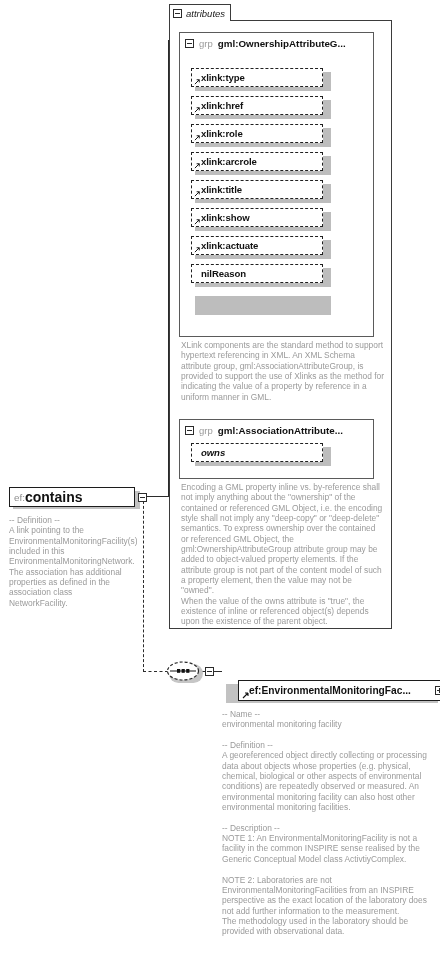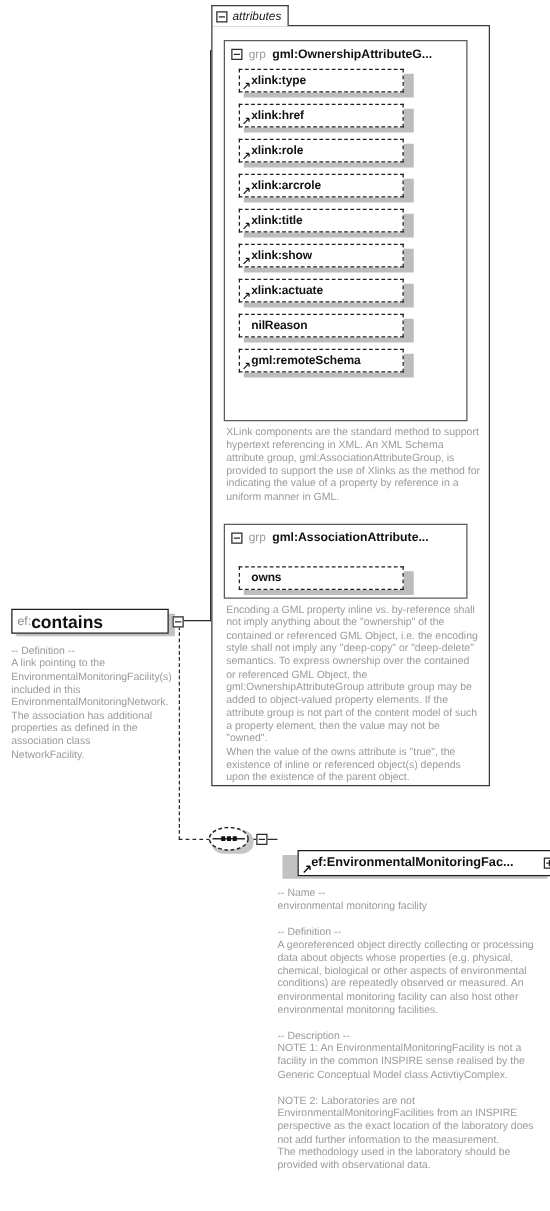--- a/index.html
+++ b/index.html
@@ -241,21 +241,21 @@
 
   <div class="tab-body">
 
     <div class="grp-box" style="left:9px; top:11px; width:195px; height:305px;">
       <div class="grp-head">
         <span class="pm-box"></span>
         <span class="grp-kw">grp</span>
         <span class="grp-name">gml:OwnershipAttributeG...</span>
       </div>
 
-      <div style="margin-top:2px;text-align:center;">
+      <div style="margin-top:15px;text-align:center;">
 
         <div class="attr-wrap">
           <div class="attr-shadow"></div>
           <div class="attr-box">
             <span class="attr-name">xlink:type</span>
             <svg class="ref-arrow" viewBox="0 0 8 8">
               <path d="M1 7 L6 2 M6 2 L3 2 M6 2 L6 5" stroke="#111" stroke-width="1.1" fill="none"></path>
             </svg>
           </div>
         </div>
@@ -322,40 +322,34 @@
 
         <div class="attr-wrap">
           <div class="attr-shadow"></div>
           <div class="attr-box">
             <span class="attr-name">nilReason</span>
           </div>
         </div>
 
         <div class="attr-wrap">
           <div class="attr-shadow"></div>
-          <div class="attr-box">
-            <span class="attr-name">gml:remoteSchema</span>
-            <svg class="ref-arrow" viewBox="0 0 8 8">
-              <path d="M1 7 L6 2 M6 2 L3 2 M6 2 L6 5" stroke="#111" stroke-width="1.1" fill="none"></path>
-            </svg>
-          </div>
         </div>
 
       </div>
     </div>
 
     <div class="doc-text abs" style="left:11px; top:319px; width:204px;">XLink components are the standard method to support hypertext referencing in XML. An XML Schema attribute group, gml:AssociationAttributeGroup, is provided to support the use of Xlinks as the method for indicating the value of a property by reference in a uniform manner in GML.</div>
 
     <div class="grp-box" style="left:9px; top:398px; width:195px; height:60px;">
       <div class="grp-head">
         <span class="pm-box"></span>
         <span class="grp-kw">grp</span>
         <span class="grp-name">gml:AssociationAttribute...</span>
       </div>
-      <div style="margin-top:13px;">
+      <div style="margin-top:3px;font-style:italic;">
         <div class="attr-wrap">
           <div class="attr-shadow"></div>
           <div class="attr-box">
             <span class="attr-name">owns</span>
           </div>
         </div>
       </div>
     </div>
 
     <div class="doc-text abs" style="left:11px; top:461px; width:204px;">Encoding a GML property inline vs. by-reference shall not imply anything about the "ownership" of the contained or referenced GML Object, i.e. the encoding style shall not imply any "deep-copy" or "deep-delete" semantics. To express ownership over the contained or referenced GML Object, the gml:OwnershipAttributeGroup attribute group may be added to object-valued property elements. If the attribute group is not part of the content model of such a property element, then the value may not be "owned".

